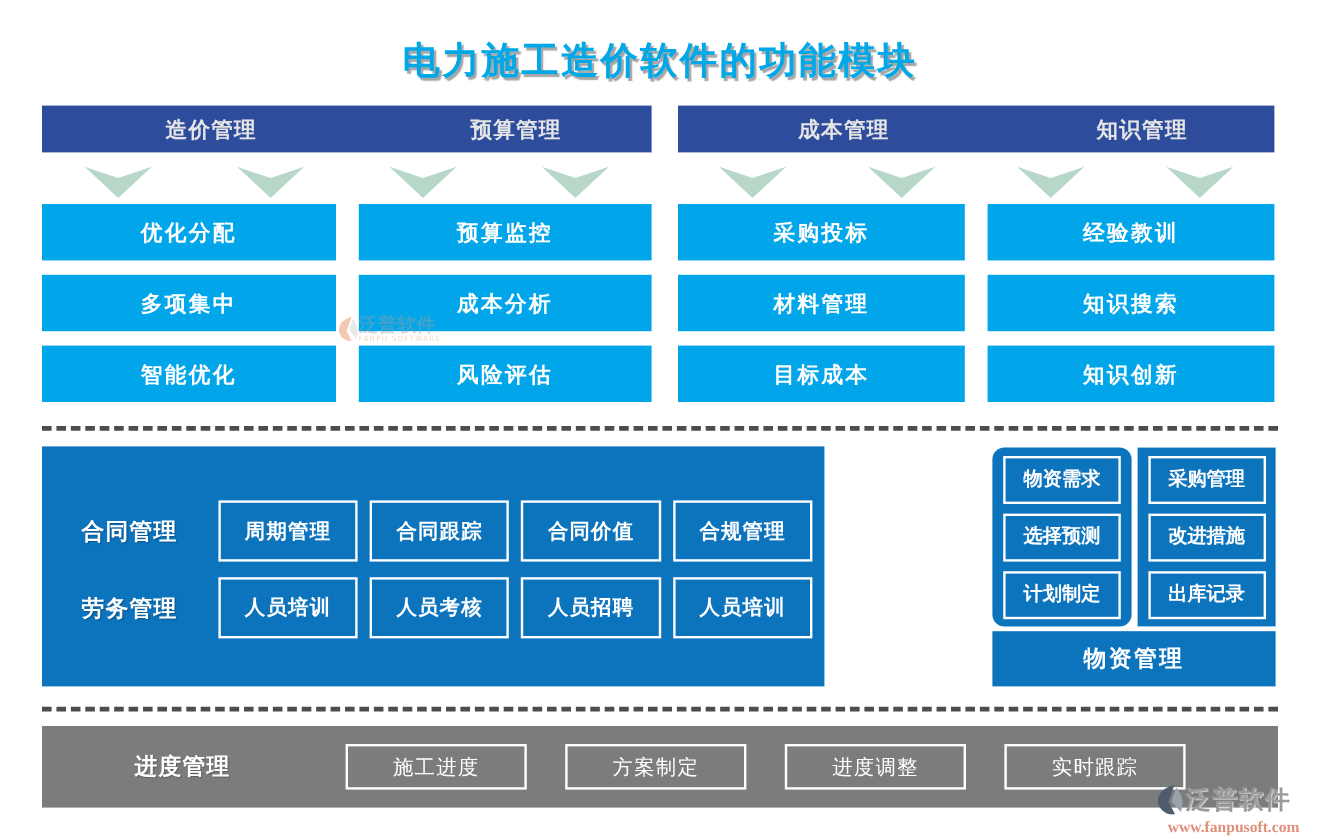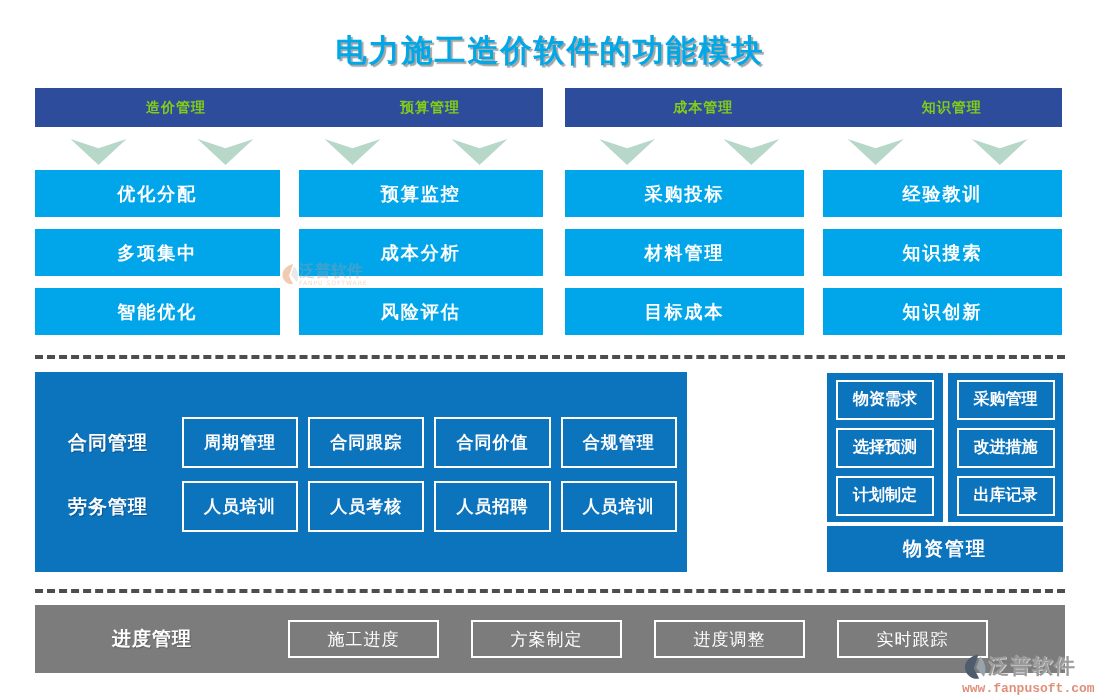--- a/index.html
+++ b/index.html
@@ -15,21 +15,21 @@
   
   .group{position:absolute;top:88px;}
   .group.g0{left:35px;width:508px;}
   .group.g1{left:565px;width:497px;}
   .hdr{
     position:absolute;top:0;left:0;right:0;height:39px;background:#2e4c9c;
     display:flex;
   }
   .hdr span{
     flex:1;display:flex;align-items:center;justify-content:center;
-    color:#84cc16;font-size:14px;font-weight:bold;letter-spacing:1px;padding-left:28px;
+    color:#e5e5e5;font-size:18px;font-weight:bold;letter-spacing:1px;padding-left:28px;
   }
   .arrows{position:absolute;top:51px;left:0;right:0;height:26px;display:flex;}
   .arrows .half{flex:1;display:flex;justify-content:space-around;}
   .arrow{
     width:56px;height:26px;background:#b7d8c8;
     clip-path:polygon(0 0,50% 36%,100% 0,50% 100%);
   }
   .cols{position:absolute;top:82px;left:0;right:0;display:flex;gap:19px;}
   .col{flex:1;}
   .mod{
@@ -51,21 +51,21 @@
     text-shadow:1px 1px 1px rgba(0,0,0,0.25);
   }
   .bbtn{
     width:136px;height:47px;border:2px solid #ffffff;background:#0c73bd;
     margin-right:10px;display:flex;align-items:center;justify-content:center;
     color:#ffffff;font-size:17px;font-weight:bold;letter-spacing:1px;
   }
   
   .rpanel{position:absolute;top:373px;height:149px;background:#0c73bd;
     display:flex;flex-direction:column;align-items:center;justify-content:center;gap:8px;}
-  .rpanel.c0{left:827px;width:116px;}
+  .rpanel.c0{left:827px;width:116px;border-radius:10px;}
   .rpanel.c1{left:948px;width:115px;}
   .rbtn{
     width:94px;height:36px;border:2px solid #ffffff;
     display:flex;align-items:center;justify-content:center;
     color:#ffffff;font-size:16px;font-weight:bold;
   }
   .rfooter{
     position:absolute;left:827px;top:526px;width:236px;height:46px;background:#0c73bd;
     display:flex;align-items:center;justify-content:center;
     color:#ffffff;font-size:19px;font-weight:bold;letter-spacing:2px;
@@ -84,21 +84,21 @@
   
   .watermark{position:absolute;left:281px;top:263px;opacity:0.4;display:flex;align-items:flex-start;}
   .wm-text{color:#a0a0a0;font-size:16px;font-weight:bold;line-height:16px;}
   .wm-sub{color:#d8a070;font-size:6px;letter-spacing:1px;}
   
   .logo{position:absolute;left:962px;top:652px;width:132px;}
   .logo-row{display:flex;align-items:center;}
   .logo-name{color:#9b9b9b;font-size:21px;font-weight:bold;letter-spacing:1px;
     text-shadow:1px 1px 0 rgba(255,255,255,0.6);}
   .logo-url{
-    font-family:Liberation Mono, monospace;
+    font-family:Liberation Serif, serif;
     color:#e0907a;font-size:13px;font-weight:bold;text-align:center;margin-top:1px;
   }
 </style>
 </head>
 <body>
 
 <div class="title">电力施工造价软件的功能模块</div>
 
 <div class="group g0">
   <div class="hdr">

